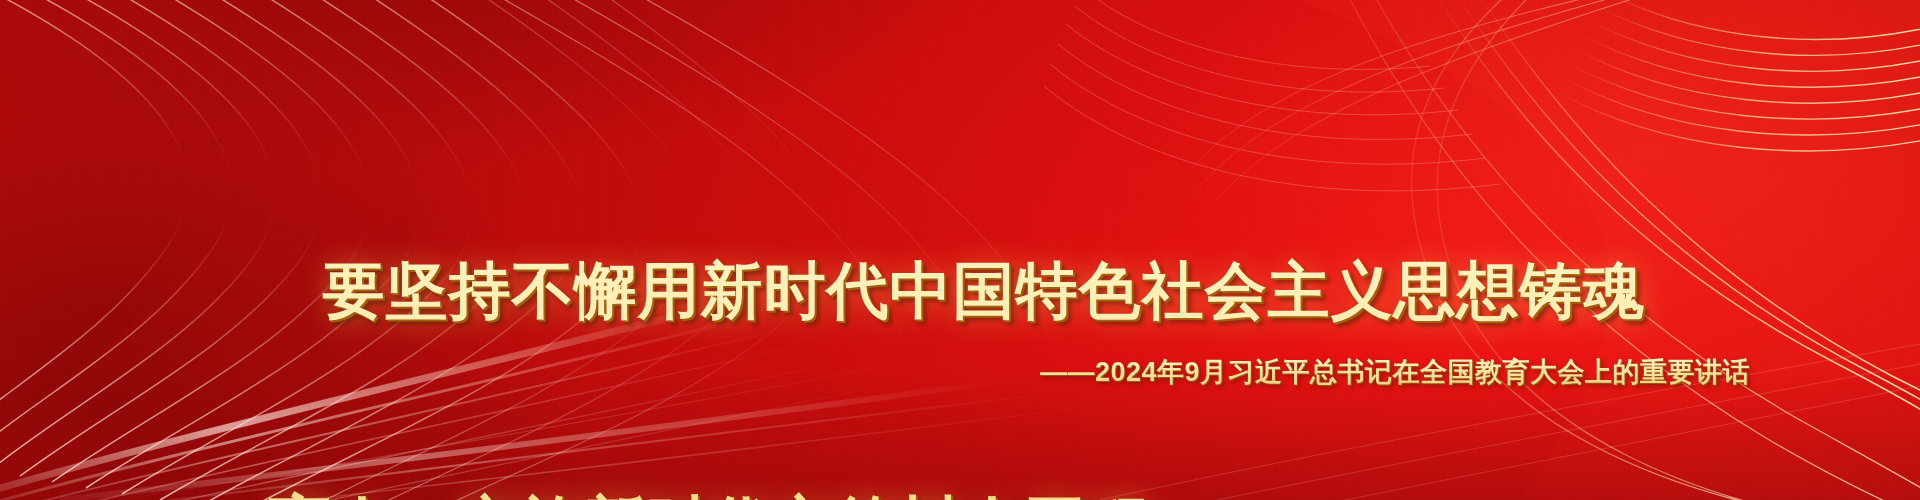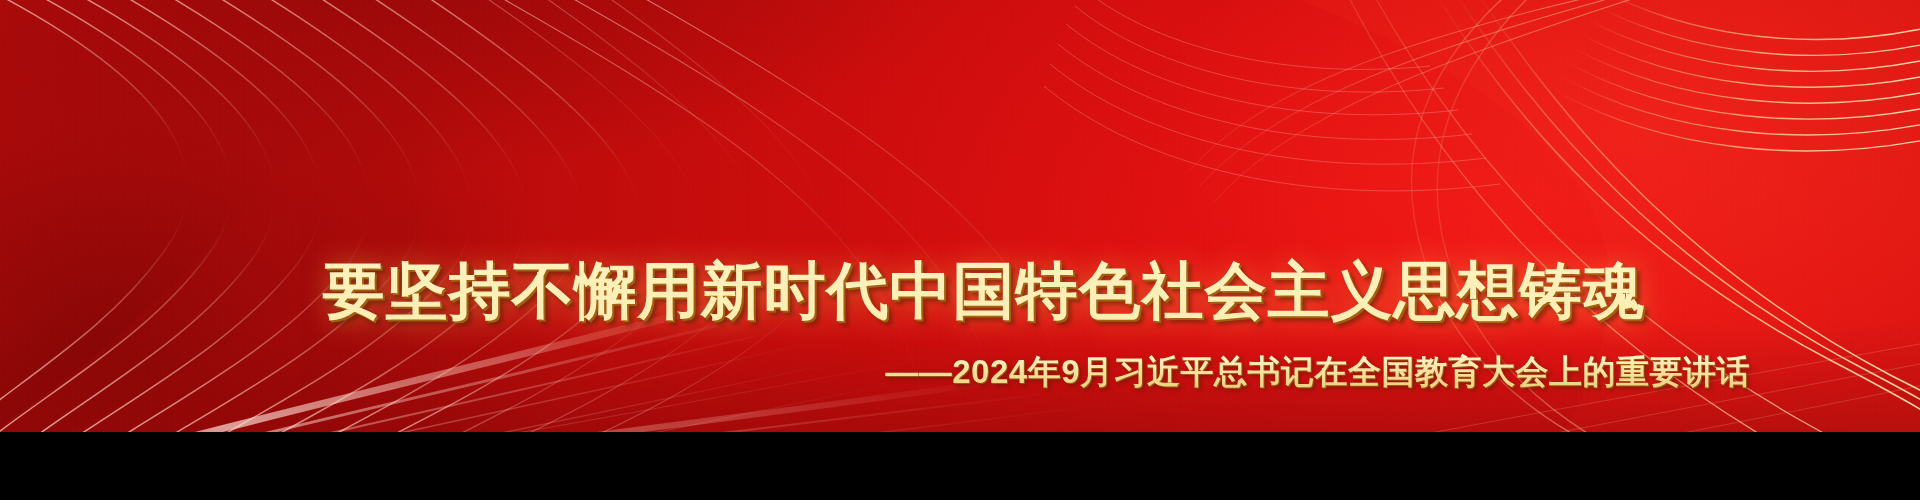--- a/index.html
+++ b/index.html
@@ -3,21 +3,21 @@
 <meta charset="utf-8">
 <style>
   html, body {
     margin: 0;
     padding: 0;
     background: #000;
   }
   #banner {
     position: relative;
     width: 1920px;
-    height: 432px;
+    height: 500px;
     overflow: hidden;
     font-family: "Liberation Sans", "DejaVu Sans", sans-serif;
     background:
       radial-gradient(ellipse 1100px 700px at 78% 55%, #ef1414 0%, #e21111 28%, #cf0d0d 58%, #b80b0b 100%),
       linear-gradient(100deg, #a80a0a 0%, #c20d0d 22%, #d81010 48%, #e81313 70%, #d40f0f 88%, #bc0c0c 100%);
   }
 
   
   .bg-sweep {
     position: absolute;
@@ -73,21 +73,21 @@
       drop-shadow(0 0 14px rgba(255,200,90,.35));
   }
   .headline .line { display: block; }
   .line-1 { padding-left: 48px; }
   .line-2 { padding-right: 438px; }
 
   .attribution {
     position: absolute;
     right: 170px;
     top: 352px;
-    font-size: 33px;
+    font-size: 27px;
     line-height: 40px;
     font-weight: bold;
     letter-spacing: .5px;
     color: #f8e3a2;
     background: linear-gradient(to bottom, #fff6d4 0%, #f7e3a4 45%, #eccd77 100%);
     -webkit-background-clip: text;
     background-clip: text;
     -webkit-text-fill-color: transparent;
     filter:
       drop-shadow(1.5px 1.5px 0 #9a5a0b)

